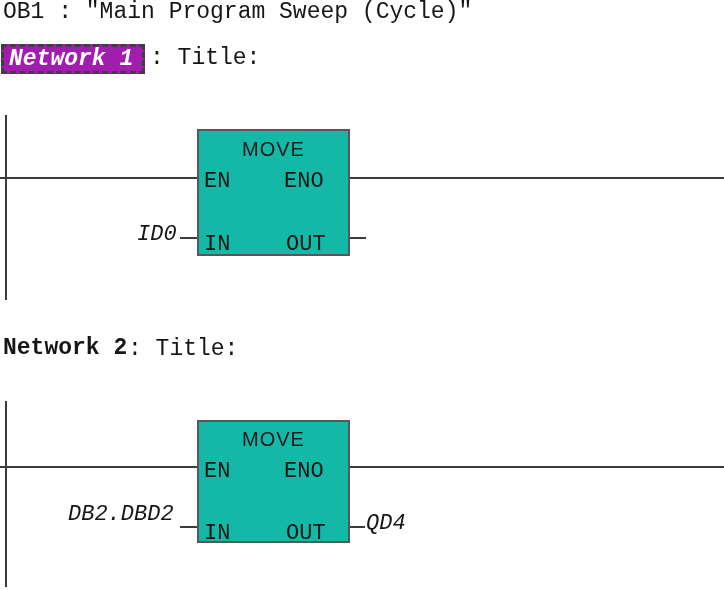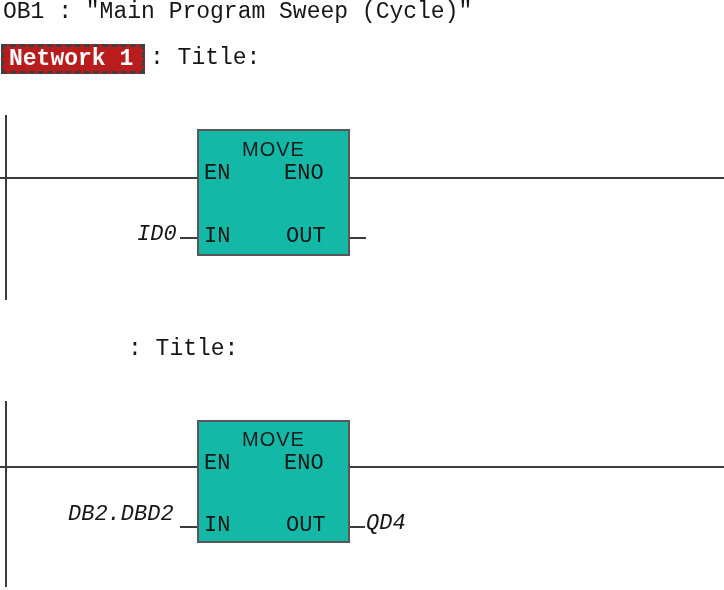--- a/index.html
+++ b/index.html
@@ -15,25 +15,26 @@
     position:absolute;
     font-size:23px;
     line-height:23px;
     white-space:pre;
     color:#161616;
   }
   .bold{font-weight:bold;}
   
   .net-highlight{
     position:absolute;
-    background:#b91c1c;
+    background:#a21caf;
     border:3px dashed #3f3f3f;
     box-sizing:border-box;
     display:flex;align-items:center;
     padding:0 8px 0 5px;
+    font-style:italic;
   }
   .net-highlight .txt-inline{
     font-size:23px;line-height:23px;font-weight:bold;color:#ffffff;white-space:pre;
   }
   
   .wire{position:absolute;background:#3c3c3c;}
   
   .fbox{
     position:absolute;
     border:2px solid #585858;
@@ -41,21 +42,21 @@
     box-sizing:border-box;
   }
   .fbox .block-title{
     position:absolute;left:0;right:0;text-align:center;
     font-family:"Liberation Sans","DejaVu Sans",sans-serif;
     font-size:20px;line-height:20px;letter-spacing:1px;color:#1c1c1c;
     white-space:pre;
   }
   .fbox .port{
     position:absolute;
-    font-size:22px;line-height:22px;color:#161616;white-space:pre;
+    font-size:22px;line-height:22px;color:#161616;white-space:pre;margin-top:8px;
   }
   .operand{
     position:absolute;
     font-size:22px;line-height:22px;color:#161616;white-space:pre;font-style:italic;
   }
 </style>
 </head>
 <body>
 
 <div class="canvas">
@@ -79,20 +80,21 @@
     <div class="port" style="left:85px;top:32px;">ENO</div>
     <div class="port" style="left:5px;top:95px;">IN</div>
     <div class="port" style="left:87px;top:95px;">OUT</div>
   </div>
 
   <div class="wire" style="left:180px;top:237px;width:17px;height:2px;"></div>
   <div class="operand" style="left:137px;top:224px;">ID0</div>
 
   <div class="wire" style="left:350px;top:237px;width:16px;height:2px;"></div>
 
+  <div class="txt bold" style="left:3px;top:337px;">Network 2</div>
   <div class="txt" style="left:128px;top:338px;">: Title:</div>
 
   <div class="wire" style="left:5px;top:401px;width:2px;height:186px;"></div>
 
   <div class="wire" style="left:0px;top:466px;width:197px;height:2px;"></div>
 
   <div class="wire" style="left:350px;top:466px;width:374px;height:2px;"></div>
 
   <div class="fbox" style="left:197px;top:420px;width:153px;height:123px;">
     <div class="block-title" style="top:7px;">MOVE</div>

